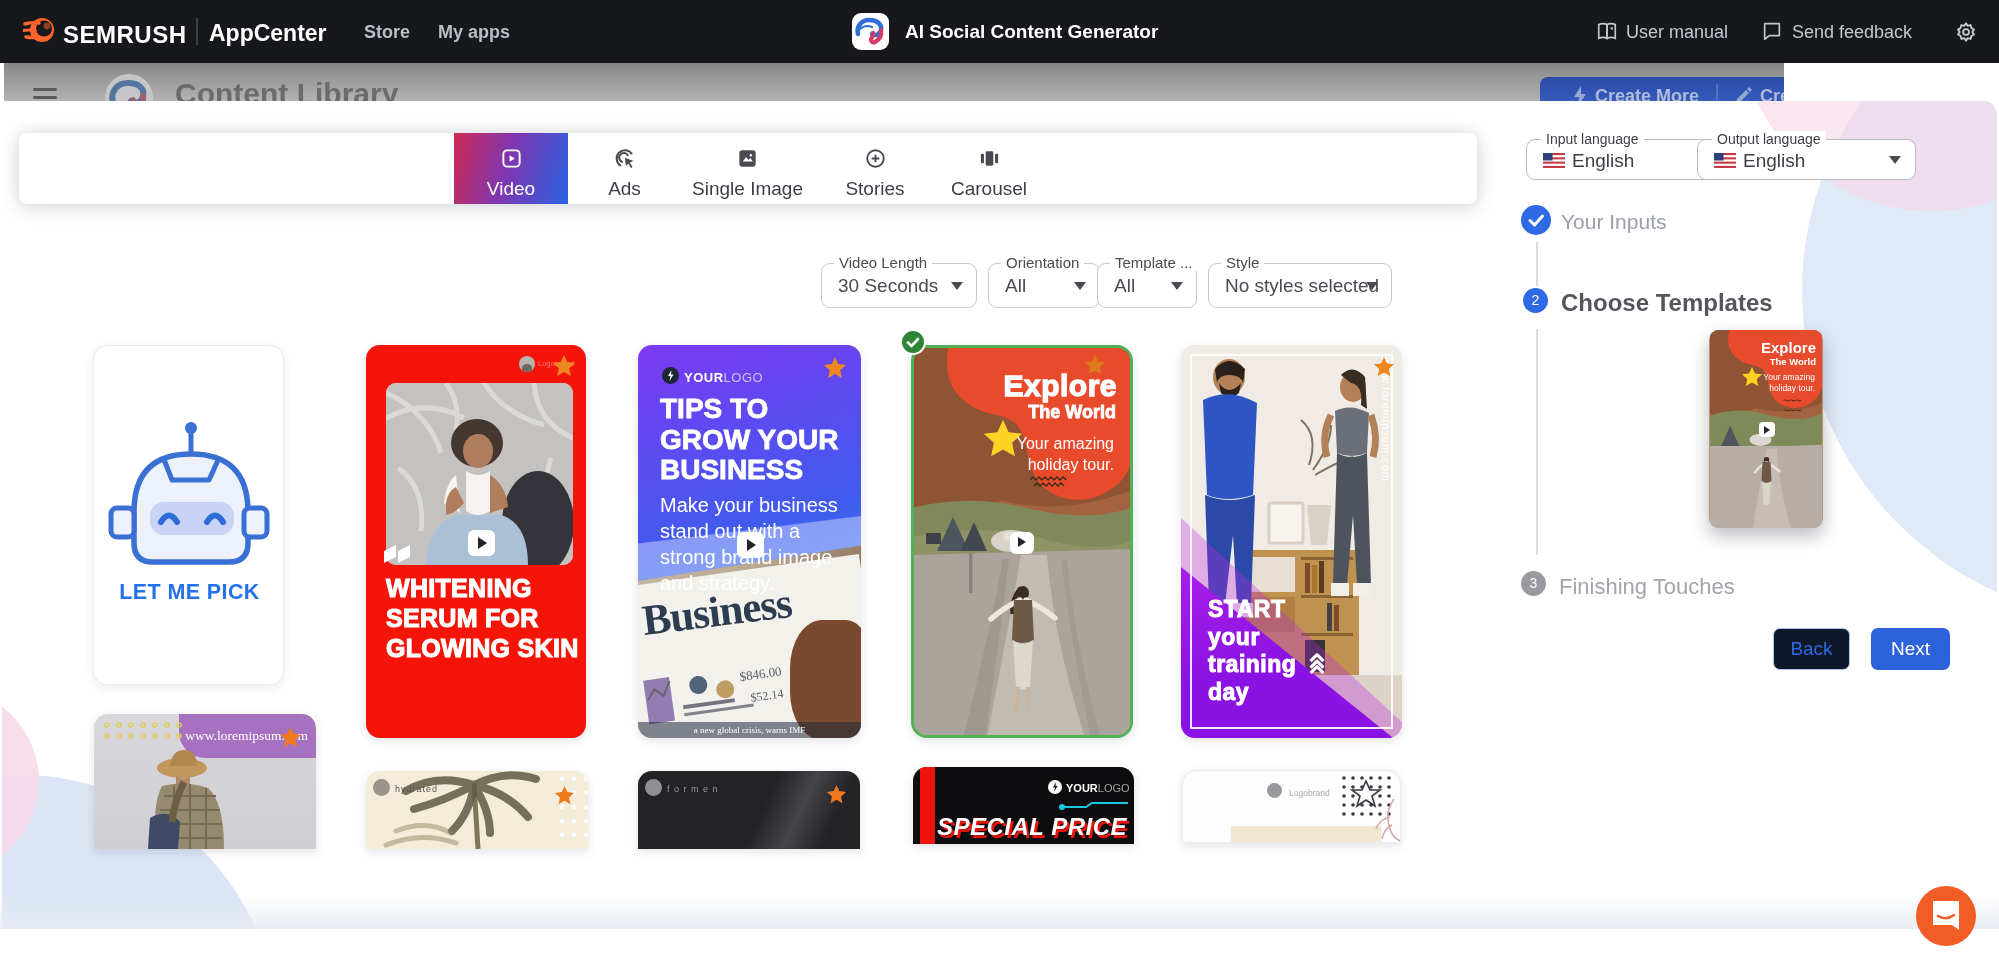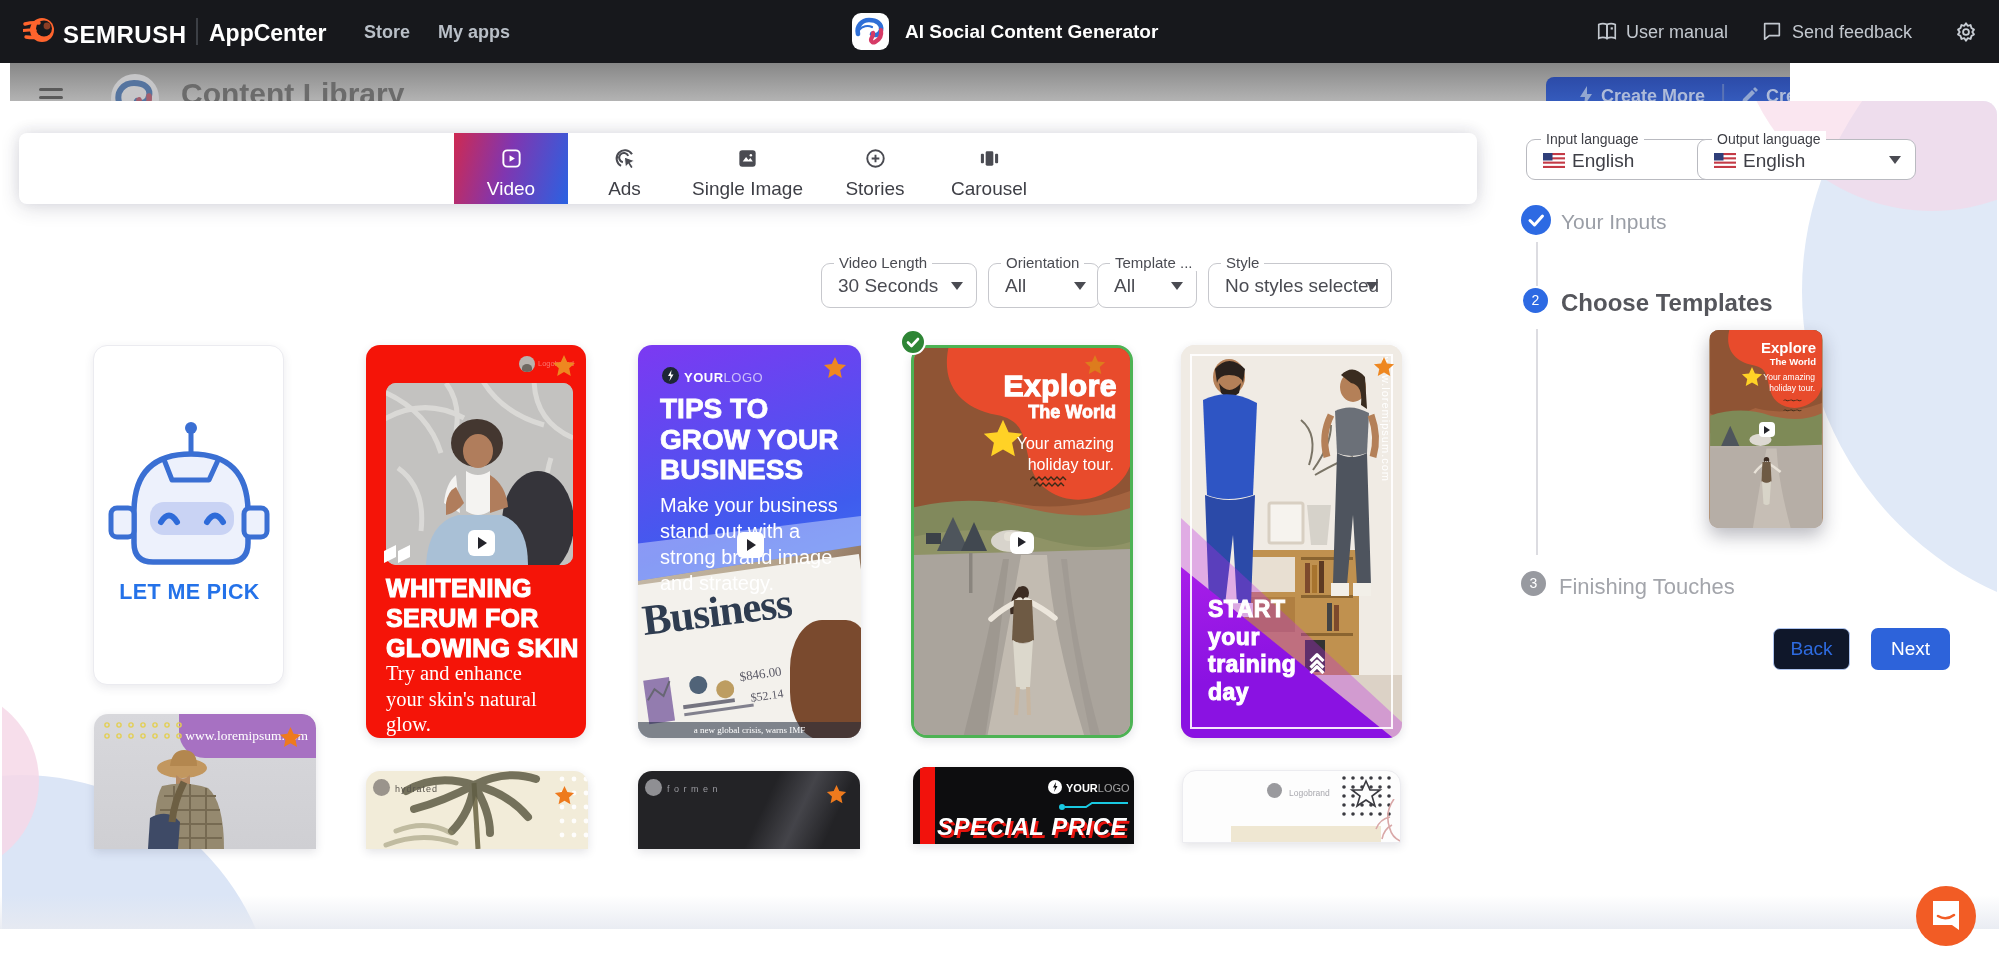--- a/index.html
+++ b/index.html
@@ -14,21 +14,21 @@
   #hdr .appc { position:absolute; left:209px; top:20px; color:#fff; font-size:23px; font-weight:bold; }
   #hdr .nav1 { position:absolute; left:364px; top:22px; color:#b9bfc7; font-size:18px; font-weight:bold; }
   #hdr .nav2 { position:absolute; left:438px; top:22px; color:#b9bfc7; font-size:18px; font-weight:bold; }
   #hdr .appicon { position:absolute; left:852px; top:13px; width:37px; height:37px; background:#fff; border-radius:9px; }
   #hdr .apptitle { position:absolute; left:905px; top:21px; color:#fff; font-size:19px; font-weight:bold; }
   #hdr .um { position:absolute; left:1626px; top:22px; color:#c3c8cf; font-size:18px; }
   #hdr .sf { position:absolute; left:1792px; top:22px; color:#c3c8cf; font-size:18px; }
   .hicon { position:absolute; top:20px; width:22px; height:22px; }
 
   
-  #band { position:absolute; left:10px; top:63px; width:1780px; height:38px; background:linear-gradient(#878787,#b3b3b3); overflow:hidden; z-index:10; }
+  #band { position:absolute; left:4px; top:63px; width:1780px; height:38px; background:linear-gradient(#878787,#b3b3b3); overflow:hidden; z-index:10; }
   #band .burger div { position:absolute; left:29px; width:24px; height:3px; background:#5a5a5a; border-radius:2px; }
   #band .clogo { position:absolute; left:101px; top:11px; width:48px; height:48px; border-radius:50%; background:#c6c6c8; overflow:hidden; }
   #band .ctitle { position:absolute; left:171px; top:14px; color:#6b6b6b; font-size:30px; font-weight:bold; }
   #band .createbtn { position:absolute; left:1536px; top:14px; width:322px; height:38px; border-radius:8px; background:linear-gradient(#2c4ba8,#3a64c8); color:#aebbd9; font-size:18px; font-weight:bold; }
   #band .funnelbtn { position:absolute; left:1880px; top:12px; width:78px; height:30px; border-radius:9px; background:#b4b4b4; }
 
   
   #closex { position:absolute; left:1958px; top:81px; width:18px; height:18px; z-index:60; }
 
   
@@ -336,21 +336,20 @@
         </svg>
       </div>
       <svg style="position:absolute; left:14px; top:200px;" width="38" height="32" viewBox="0 0 38 32">
           <g fill="#fff">
             <path d="M4 6 L16 0 L16 12 L4 18 Z"></path>
             <path d="M18 6 L30 0 L30 12 L18 18 Z"></path>
           </g>
         </svg>
       <div class="playbtn" style="left:102px; top:185px;"></div>
       <div style="position:absolute; left:20px; top:228px; color:#fff; font-weight:bold; font-size:25px; line-height:30px; letter-spacing:.3px; -webkit-text-stroke:1.1px #fff;">WHITENING<br>SERUM FOR<br>GLOWING SKIN</div>
-      <div style="position:absolute; left:20px; top:316px; color:#ffffff; font-family:'Liberation Serif',serif; font-size:20.5px; line-height:25.5px;">Try and enhance<br>your skin's natural<br>glow.</div>
       <svg class="favstar" style="left:186px; top:9px;" viewBox="0 0 24 24" fill="#ee8720">
           <path d="M12 1 L15.2 8.1 L23 9 L17.2 14.2 L18.8 21.9 L12 18 L5.2 21.9 L6.8 14.2 L1 9 L8.8 8.1 Z"></path>
         </svg>
     </div>
 
     <div class="card" style="left:636px; top:244px; width:223px; height:393px; background:linear-gradient(162deg,#7c39f2 0%,#3f5cee 48%,#3f87f3 82%);">
 
       <div style="position:absolute; left:0; top:0; width:223px; height:393px; clip-path:polygon(0 60%, 100% 51%, 100% 100%, 0 100%);">
         <div style="position:absolute; inset:0; background:linear-gradient(120deg,#cfc8bc 0%,#b9a992 55%,#6e4a33 100%);"></div>
         <div style="position:absolute; left:-24px; top:226px; width:260px; height:200px; background:#f3f1ec; transform:rotate(-8deg);"></div>

